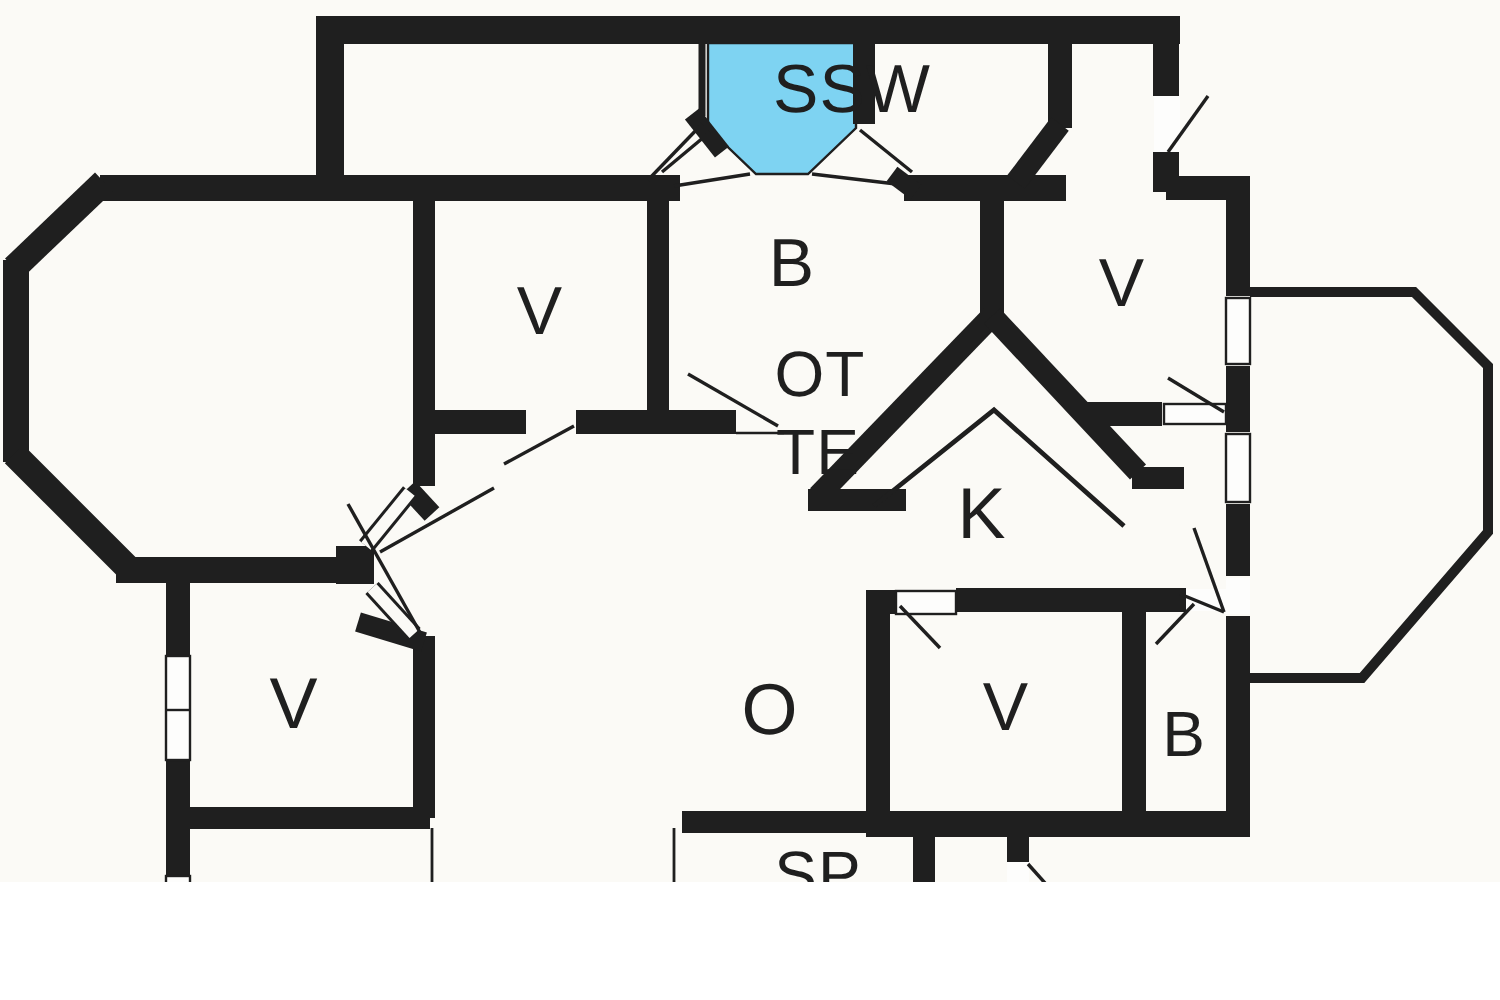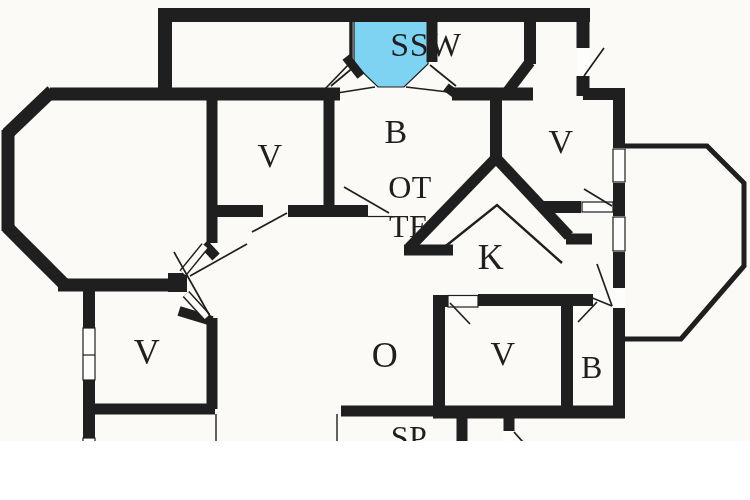--- a/index.html
+++ b/index.html
@@ -1,18 +1,18 @@
 <!DOCTYPE html>
 <html><head>
 <meta charset="utf-8">
 <style>
   html,body{margin:0;padding:0;background:#ffffff;}
   .stage{
     position:relative;width:750px;height:441px;overflow:hidden;
-    font-family:Liberation Serif, serif;
+    font-family:Liberation Sans, sans-serif;
   }
   .stage svg{position:absolute;left:0;top:0;}
   .room-label{
     position:absolute;
     left:var(--x);top:var(--y);
     transform:translate(-50%,-50%);
     font-size:var(--fs);
     line-height:1;
     white-space:nowrap;
     letter-spacing:0.5px;

